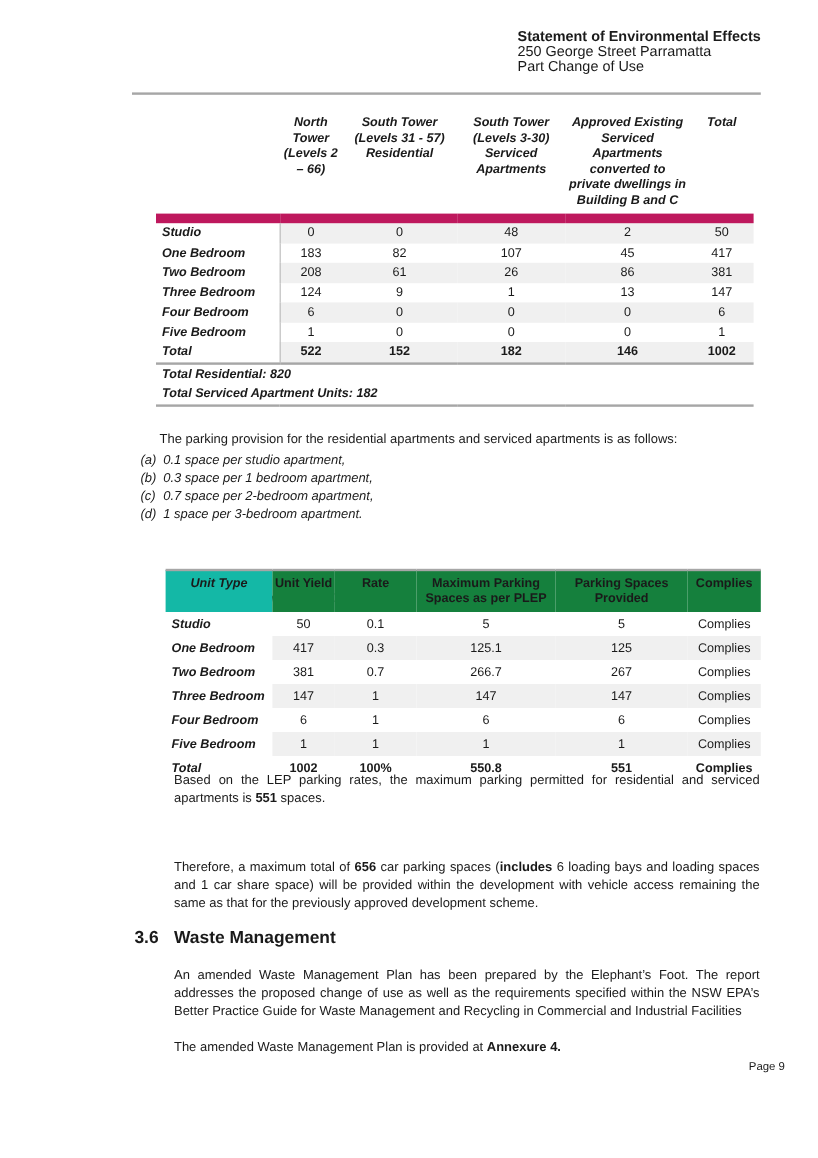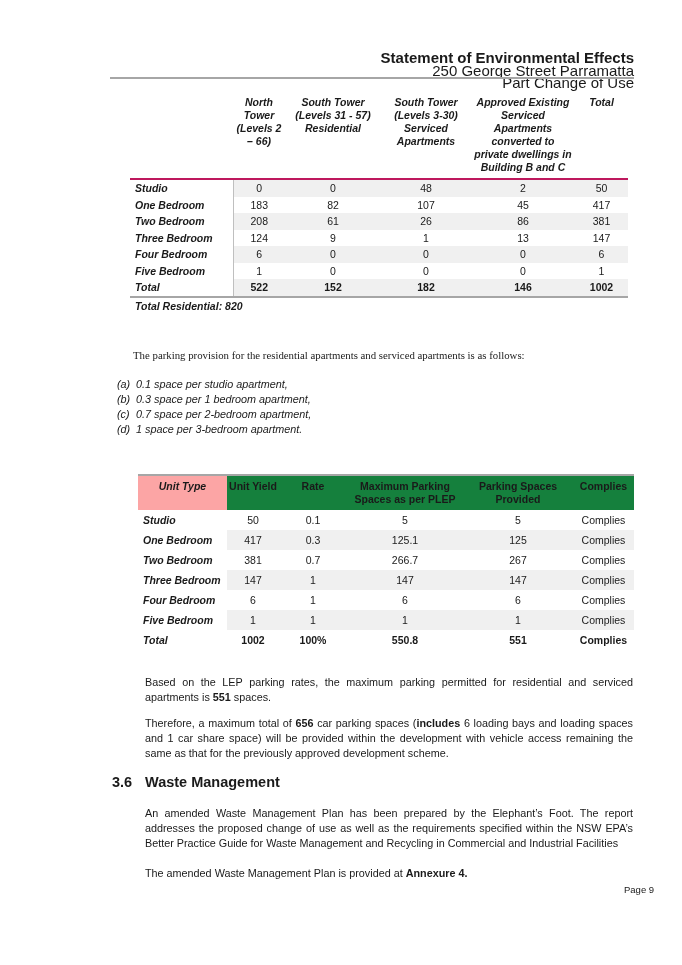--- a/index.html
+++ b/index.html
@@ -1,56 +1,56 @@
 <!DOCTYPE html>
 <html><head>
 <meta charset="utf-8">
 <style>
   html, body { margin: 0; padding: 0; background: #fff; }
   body { width: 682px; height: 965px; position: relative; overflow: hidden;
          font-family: "Liberation Sans", sans-serif; color: #1a1a1a; }
   .abs { position: absolute; }
 
-  .hdr { right: 48px; top: 52px; text-align: right; font-size: 15px; line-height: 12.5px; }
+  .hdr { right: 48px; top: 24px; font-size: 12px; line-height: 12.5px; }
   .hdr .t1 { font-weight: bold; }
   .hdr-rule { left: 110px; top: 77px; width: 524px; height: 0; border-top: 2px solid #a6a6a6; }
 
   
   .t1wrap { left: 130px; top: 96px; width: 498px; }
   table { border-collapse: collapse; font-size: 10.5px; }
   .tbl1 { width: 498px; }
   .tbl1 th { font-style: italic; font-weight: bold; vertical-align: top; text-align: center;
              line-height: 13px; padding: 0 2px 4px 2px; }
   .tbl1 td { text-align: center; height: 16.5px; padding: 0; }
   .tbl1 td.lbl { text-align: left; font-style: italic; font-weight: bold; width: 94px;
                  border-right: 1px solid #bfbfbf; padding-left: 5px; }
-  .tbl1 tr.hdrrow th { border-bottom: 2px solid #be185d; }
+  .tbl1 tr.hdrrow th { border-bottom: 8px solid #be185d; }
   .tbl1 tr.shade td:not(.lbl) { background: #f0f0f0; }
   .tbl1 tr.total td { font-weight: bold; border-bottom: 2px solid #a6a6a6; }
   .tbl1 tr.total td.lbl { font-style: italic; }
   .tbl1 tr.note td { text-align: left; font-style: italic; font-weight: bold; padding-left: 5px; height: 16.5px; margin-top: 16px; }
   .tbl1 tr.note.last td { border-bottom: 2px solid #a6a6a6; }
 
   .p { font-size: 10.8px; line-height: 15px; text-align: justify; }
-  .p1 { left: 133px; top: 348px; width: 492px; font-family: Liberation Serif, serif; }
+  .p1 { left: 133px; top: 359px; width: 492px; }
   .list { left: 117px; top: 377px; font-size: 10.8px; line-height: 15px; font-style: italic; }
   .list .li span.m { display: inline-block; width: 19px; }
 
   .caption { left: 145px; top: 458px; font-size: 10.5px; font-style: italic; font-weight: bold; margin-top: 35px; }
   .t2wrap { left: 138px; top: 474px; width: 496px; }
   .tbl2 { width: 496px; border-top: 2px solid #a6a6a6; }
   .tbl2 th { font-weight: bold; vertical-align: top; text-align: center; line-height: 13px;
              padding: 4px 2px 4px 2px; background: #15803d; }
-  .tbl2 th.lbl { background: #fca5a5; font-style: italic; }
+  .tbl2 th.lbl { background: #14b8a6; font-style: italic; }
   .tbl2 td { text-align: center; height: 20px; padding: 0; }
   .tbl2 td.lbl { text-align: left; font-style: italic; font-weight: bold; padding-left: 5px; width: 84px; }
   .tbl2 tr.shade td:not(.lbl) { background: #f0f0f0; }
   .tbl2 tr.total td { font-weight: bold; }
 
-  .p2 { left: 145px; top: 675px; width: 488px; }
+  .p2 { left: 145px; top: 643px; width: 488px; }
   .p3 { left: 145px; top: 716px; width: 488px; }
   .h2 { left: 112px; top: 774px; font-size: 14.5px; font-weight: bold; }
   .h2 .num { display: inline-block; width: 33px; }
   .p4 { left: 145px; top: 806px; width: 488px; }
   .p5 { left: 145px; top: 866px; width: 488px; }
   .pg { left: 603px; top: 884px; font-size: 9.5px; padding-left: 21px; }
 </style>
 </head>
 <body>
 
@@ -124,20 +124,23 @@
       <td class="lbl">Total</td>
       <td>522</td>
       <td>152</td>
       <td>182</td>
       <td>146</td>
       <td>1002</td>
     </tr>
     <tr class="note">
       <td colspan="6">Total Residential: 820</td>
     </tr>
+    <tr class="note last">
+      <td colspan="6">Total Serviced Apartment Units: 182</td>
+    </tr>
   </tbody>
     </table>
 </div>
 
 <div class="abs p p1">The parking provision for the residential apartments and serviced apartments is as follows:</div>
 
 <div class="abs list">
   <div class="li"><span class="m">(a)</span><span>0.1 space per studio apartment,</span></div>
   <div class="li"><span class="m">(b)</span><span>0.3 space per 1 bedroom apartment,</span></div>
   <div class="li"><span class="m">(c)</span><span>0.7 space per 2-bedroom apartment,</span></div>

